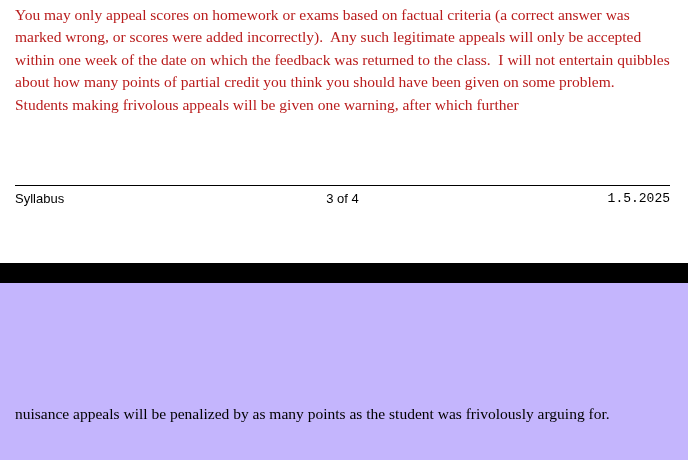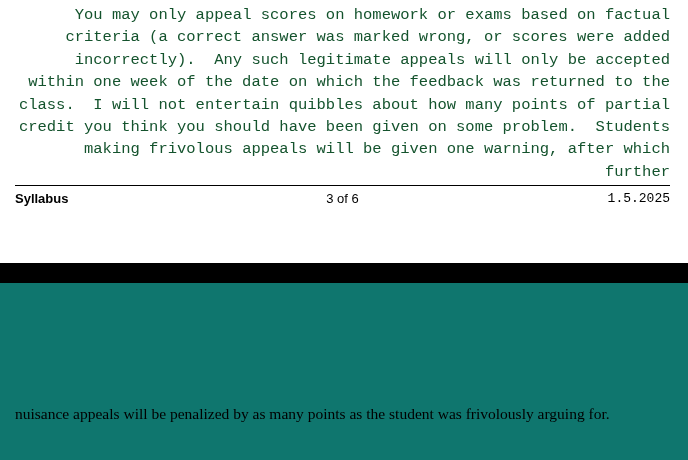--- a/index.html
+++ b/index.html
@@ -27,25 +27,25 @@
     width: 688px;
     height: 263px;
     background: #ffffff;
     box-sizing: border-box;
   }
   .body-text {
     position: absolute;
     left: 15px;
     top: 4px;
     width: 655px;
-    font-family: Liberation Mono, monospace;
+    font-family: Liberation Serif, serif;
     font-size: 15.5px;
     line-height: 22.4px;
-    color: #14532d;
-    text-align: right;
+    color: #b91c1c;
+    text-align: left;
     white-space: pre-wrap;
   }
   .footer-rule {
     position: absolute;
     left: 15px;
     top: 185px;
     width: 655px;
     height: 1px;
     background: #000000;
   }
@@ -56,21 +56,20 @@
     width: 655px;
     height: 20px;
     font-family: "Liberation Sans", sans-serif;
     font-size: 13px;
     color: #000000;
   }
   .footer-left {
     position: absolute;
     left: 0;
     top: 0;
-    font-weight: bold;
   }
   .footer-center {
     position: absolute;
     left: 0;
     top: 0;
     width: 655px;
     text-align: center;
   }
   .footer-right {
     position: absolute;
@@ -88,21 +87,21 @@
     height: 20px;
     background: #000000;
   }
   
   .page-bottom {
     position: absolute;
     left: 0;
     top: 283px;
     width: 688px;
     height: 177px;
-    background: #0f766e;
+    background: #c4b5fd;
   }
   .body-text-2 {
     position: absolute;
     left: 15px;
     top: 120px;
     width: 655px;
     font-family: "Liberation Serif", serif;
     font-size: 15.5px;
     line-height: 22.4px;
     color: #000000;
@@ -114,21 +113,21 @@
 <body>
 
 <div class="page">
 
   <div class="page-top">
     <div class="body-text">You may only appeal scores on homework or exams based on factual criteria (a correct answer was marked wrong, or scores were added incorrectly).  Any such legitimate appeals will only be accepted within one week of the date on which the feedback was returned to the class.  I will not entertain quibbles about how many points of partial credit you think you should have been given on some problem.  Students making frivolous appeals will be given one warning, after which further</div>
 
     <div class="footer-rule"></div>
 
     <div class="footer">
-      <span class="footer-center">3 of 6</span>
+      <span class="footer-center">3 of 4</span>
       <span class="footer-left">Syllabus</span>
       <span class="footer-right">1.5.2025</span>
     </div>
   </div>
 
   <div class="page-gap"></div>
 
   <div class="page-bottom">
     <div class="body-text-2">nuisance appeals will be penalized by as many points as the student was frivolously arguing for.</div>
   </div>

